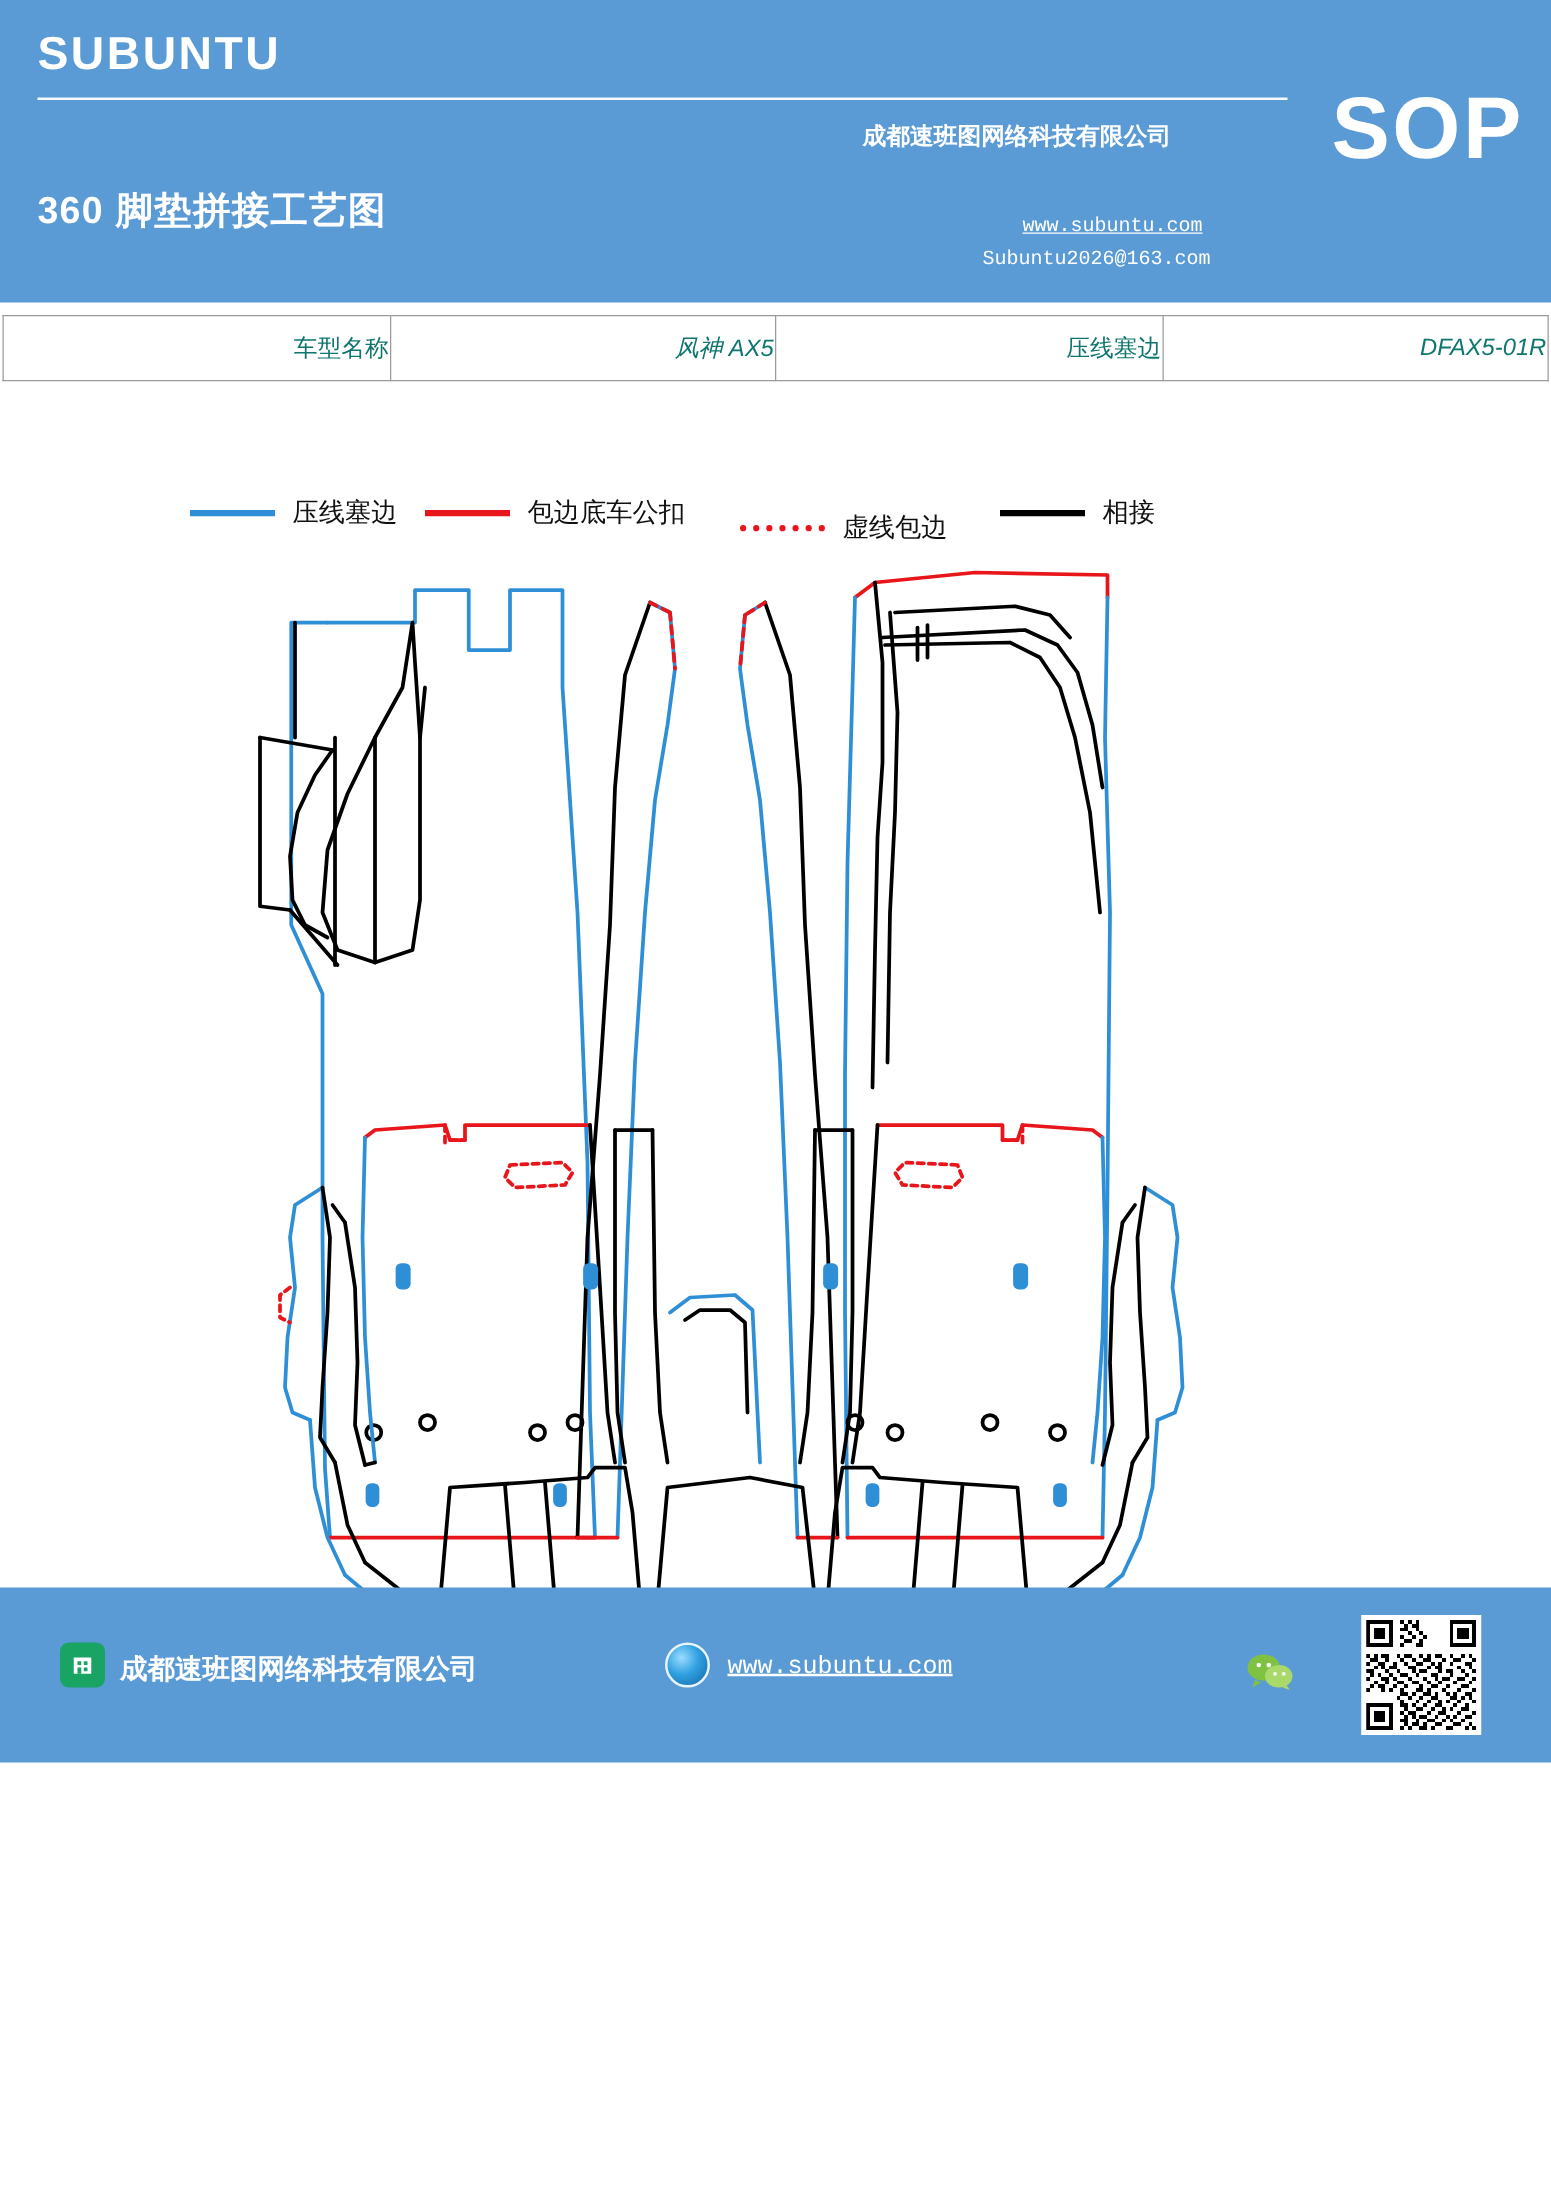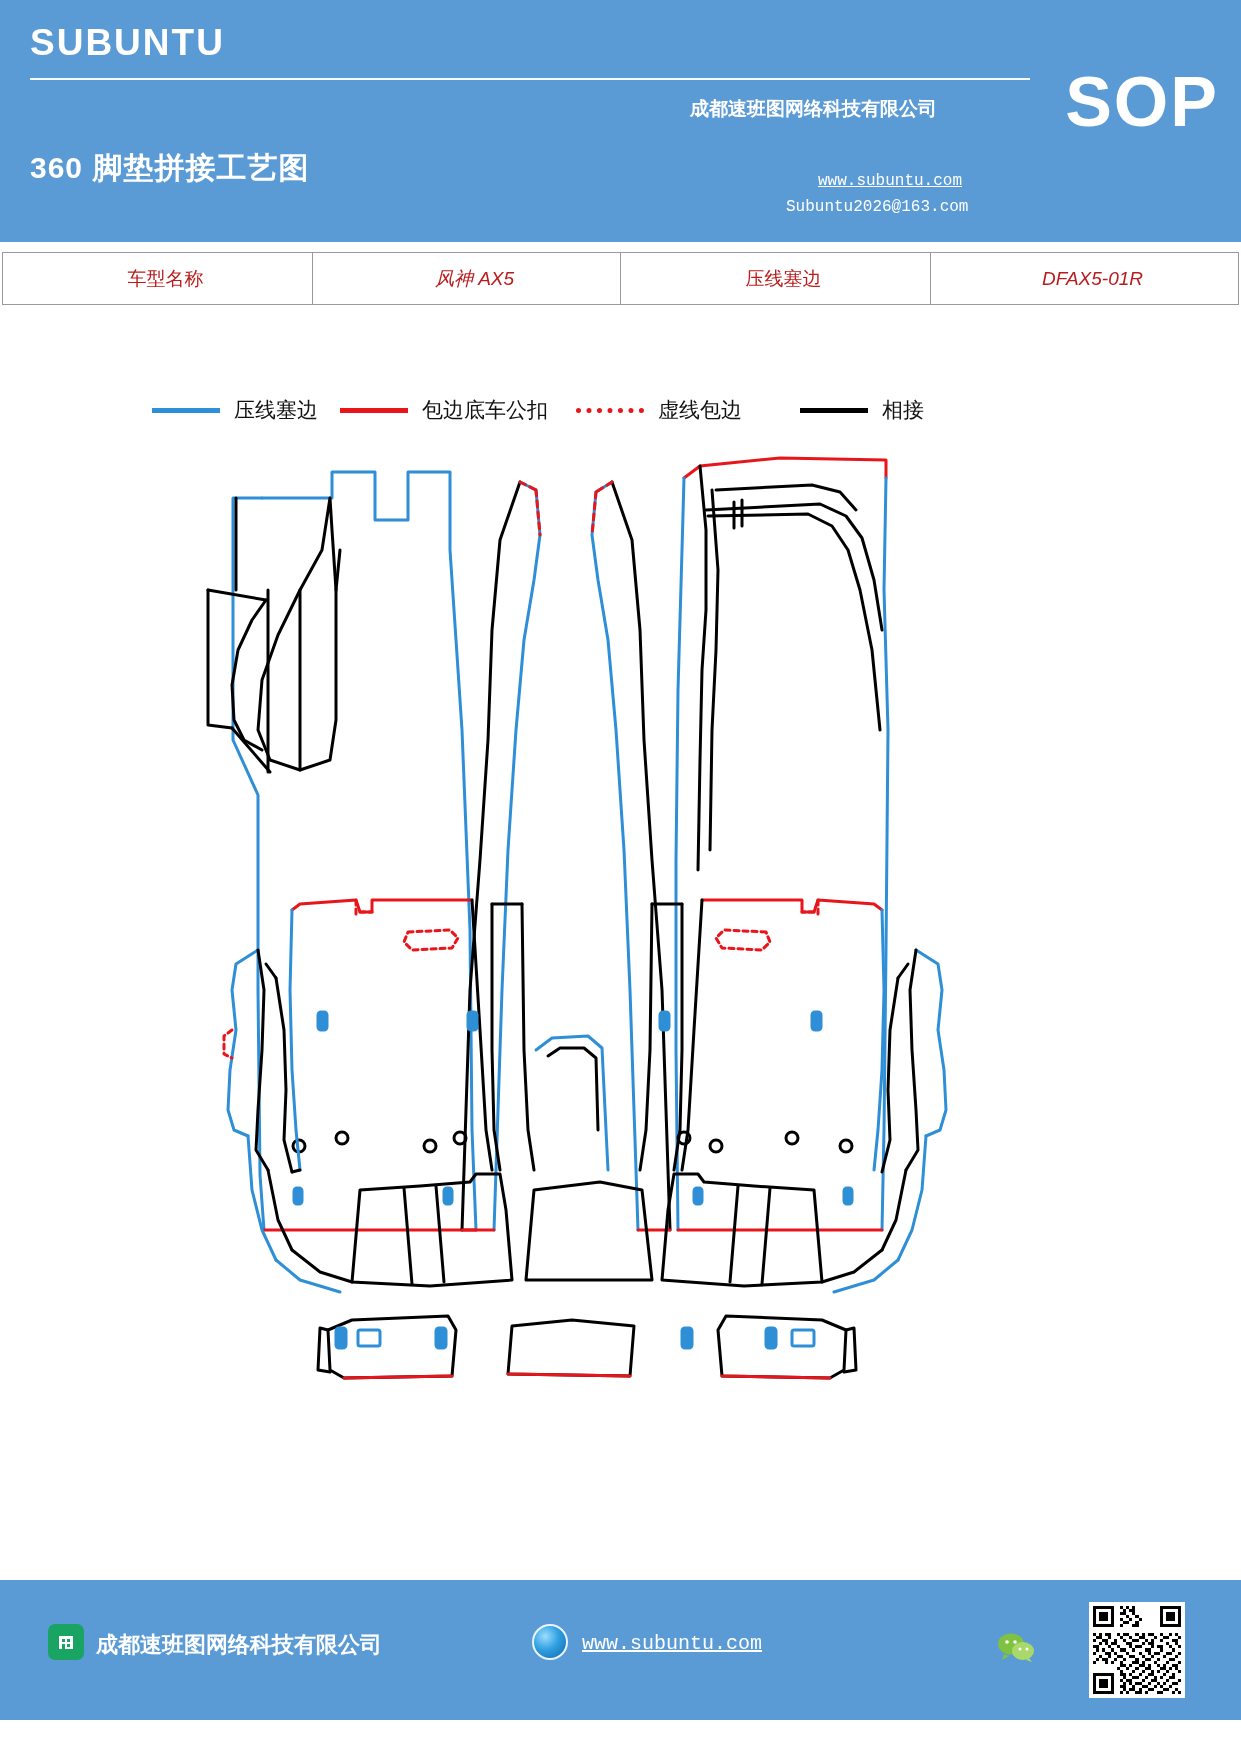--- a/index.html
+++ b/index.html
@@ -4,21 +4,21 @@
 <style>
   * { box-sizing: border-box; }
   html, body { margin:0; padding:0; }
   body {
     width: 1241px; height: 1754px;
     background: #ffffff;
     font-family: "Liberation Sans", sans-serif;
     position: relative;
     overflow: hidden;
   }
-  .page { position:relative; width:1241px; height:1720px; }
+  .page { position:relative; width:1241px; height:1410px; }
 
   
   .header {
     position:absolute; left:0; top:0; width:1241px; height:242px;
     background:#5b9bd5;
   }
   .brand {
     position:absolute; left:30px; top:22px;
     color:#ffffff; font-size:37px; font-weight:bold; letter-spacing:2px;
     font-family:"Liberation Sans", sans-serif;
@@ -52,23 +52,23 @@
   }
 
   
   .info-table {
     position:absolute; left:2px; top:252px; width:1237px;
     border-collapse:collapse;
   }
   .info-table td {
     border:1px solid #9a9a9a;
     height:52px;
-    text-align:center;
+    text-align:right;
     font-size:19px;
-    color:#b91c1c;
+    color:#0f766e;
     font-family:"Liberation Sans", sans-serif;
     padding-left:17px;
   }
   .info-table td.label { width:310px; }
   .info-table td.value { width:308px;font-style:italic; }
 
   
   .legend {
     position:absolute; left:0; top:390px; width:1241px; height:40px;
   }
@@ -147,21 +147,21 @@
 
   <div class="legend">
     <div class="legend-item" style="left:152px;">
       <span class="legend-swatch sw-blue"></span>
       <span class="legend-label">压线塞边</span>
     </div>
     <div class="legend-item" style="left:340px;">
       <span class="legend-swatch sw-red"></span>
       <span class="legend-label">包边底车公扣</span>
     </div>
-    <div class="legend-item" style="left:576px;">
+    <div class="legend-item" style="left:592px;margin-top:12px;">
       <span class="legend-swatch sw-dotred"></span>
       <span class="legend-label">虚线包边</span>
     </div>
     <div class="legend-item" style="left:800px;justify-content:center;">
       <span class="legend-swatch sw-black"></span>
       <span class="legend-label">相接</span>
     </div>
   </div>
 
   <div class="drawing">

